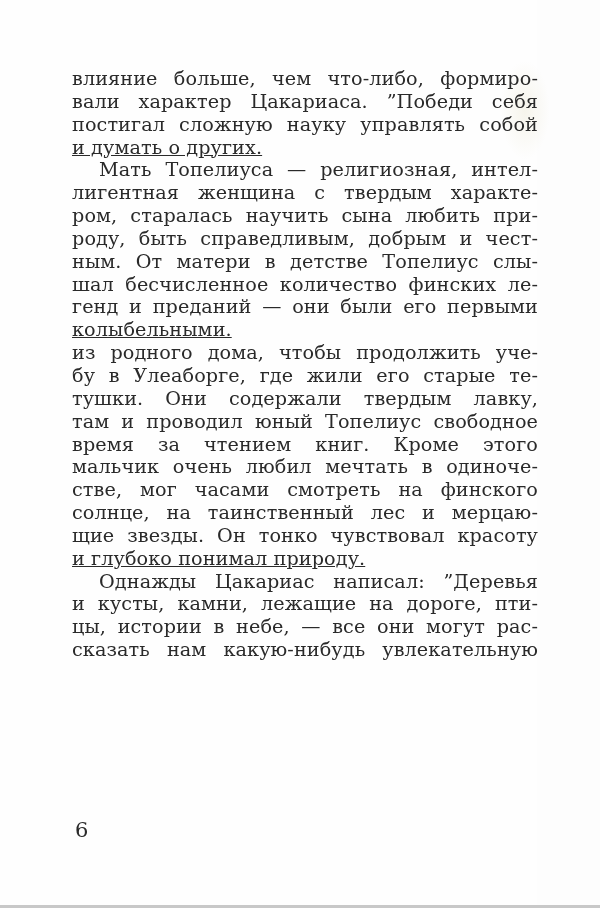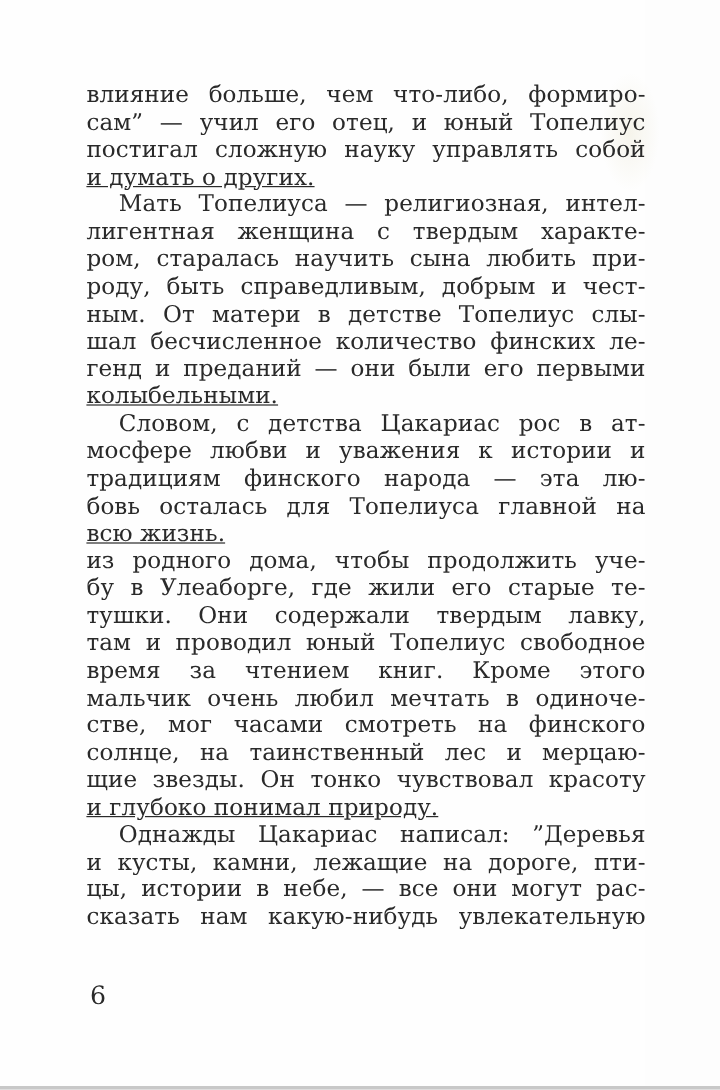--- a/index.html
+++ b/index.html
@@ -35,40 +35,33 @@
   }
 </style>
 </head>
 <body>
 
 <div class="page">
   <div class="stain"></div>
   <div class="text-block" id="text-block">
       <div>
         <span class="line">влияние больше, чем что-либо, формиро-</span>
-        <span class="line">сам” — учил его отец, и юный Топелиус</span>
+        <span class="line">вали характер Цакариаса. ”Победи себя</span>
         <span class="line">постигал сложную науку управлять собой</span>
         <span class="line last">и думать о других.</span>
       </div>
       <div>
         <span class="line indent">Мать Топелиуса — религиозная, интел-</span>
         <span class="line">лигентная женщина с твердым характе-</span>
         <span class="line">ром, старалась научить сына любить при-</span>
         <span class="line">роду, быть справедливым, добрым и чест-</span>
         <span class="line">ным. От матери в детстве Топелиус слы-</span>
         <span class="line">шал бесчисленное количество финских ле-</span>
         <span class="line">генд и преданий — они были его первыми</span>
         <span class="line last">колыбельными.</span>
-      </div>
-      <div>
-        <span class="line indent">Словом, с детства Цакариас рос в ат-</span>
-        <span class="line">мосфере любви и уважения к истории и</span>
-        <span class="line">традициям финского народа — эта лю-</span>
-        <span class="line">бовь осталась для Топелиуса главной на</span>
-        <span class="line last">всю жизнь.</span>
       </div>
       <div>
         <span class="line">из родного дома, чтобы продолжить уче-</span>
         <span class="line">бу в Улеаборге, где жили его старые те-</span>
         <span class="line">тушки. Они содержали твердым лавку,</span>
         <span class="line">там и проводил юный Топелиус свободное</span>
         <span class="line">время за чтением книг. Кроме этого</span>
         <span class="line">мальчик очень любил мечтать в одиноче-</span>
         <span class="line">стве, мог часами смотреть на финского</span>
         <span class="line">солнце, на таинственный лес и мерцаю-</span>

